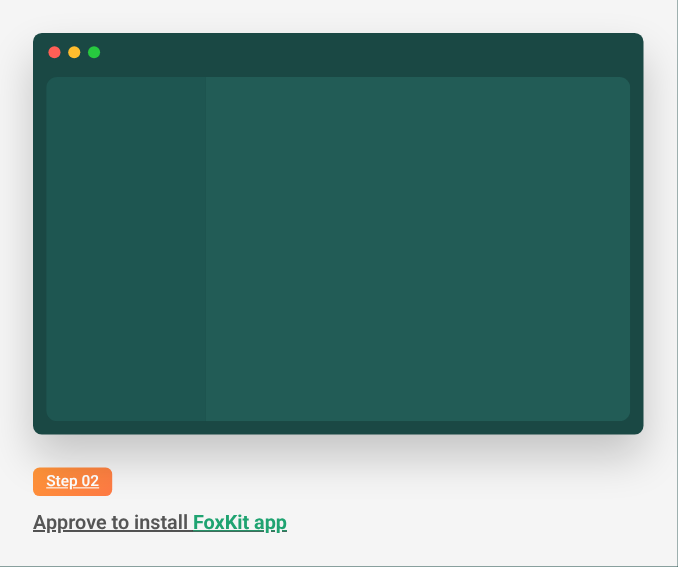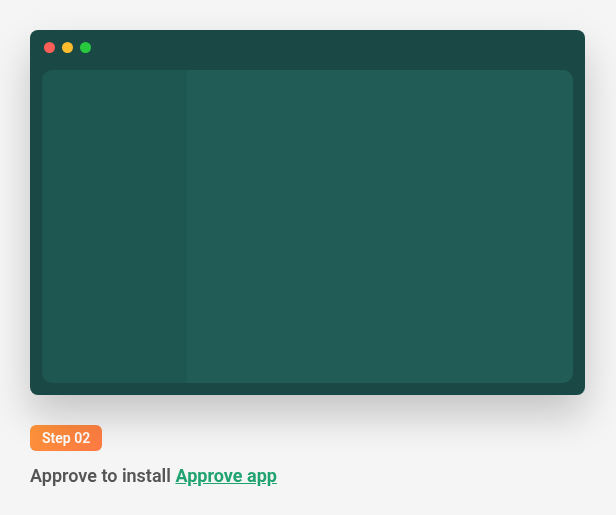--- a/index.html
+++ b/index.html
@@ -1,18 +1,19 @@
 <!DOCTYPE html>
 <html><head>
   <meta charset="utf-8">
   <style>
     * {
       margin: 0;
       padding: 0;
       box-sizing: border-box;
+      text-decoration: underline;
     }
     
     body {
       background: #f5f5f5;
       font-family: -apple-system, BlinkMacSystemFont, 'Segoe UI', Roboto, sans-serif;
       padding: 30px;
       width: 616px;
       height: 515px;
     }
     
@@ -101,15 +102,15 @@
   </div>
   <div class="window-content">
     <div class="sidebar"></div>
     <div class="main-panel"></div>
   </div>
 </div>
 
 <div class="step-info">
   <div class="step-badge">Step 02</div>
   <div class="step-description">
-    <span>Approve to install </span><a class="app-link">Approve app</a>
+    <span>Approve to install </span><a class="app-link">FoxKit app</a>
   </div>
 </div>
 
 </body></html>

